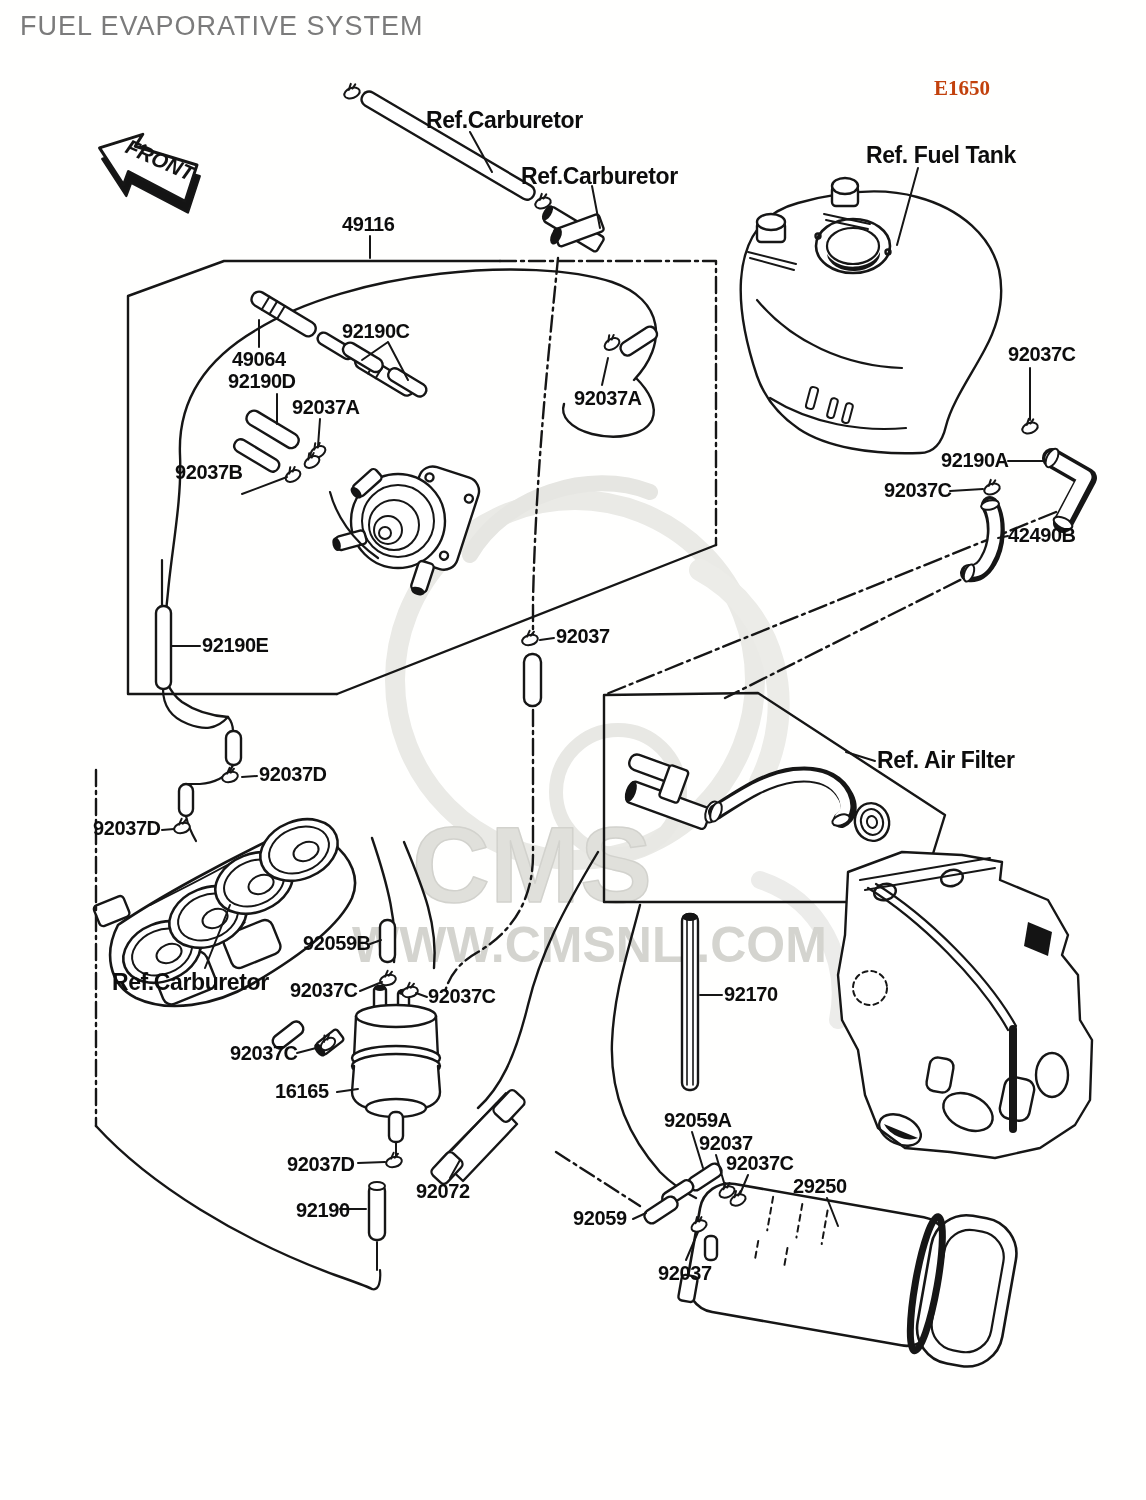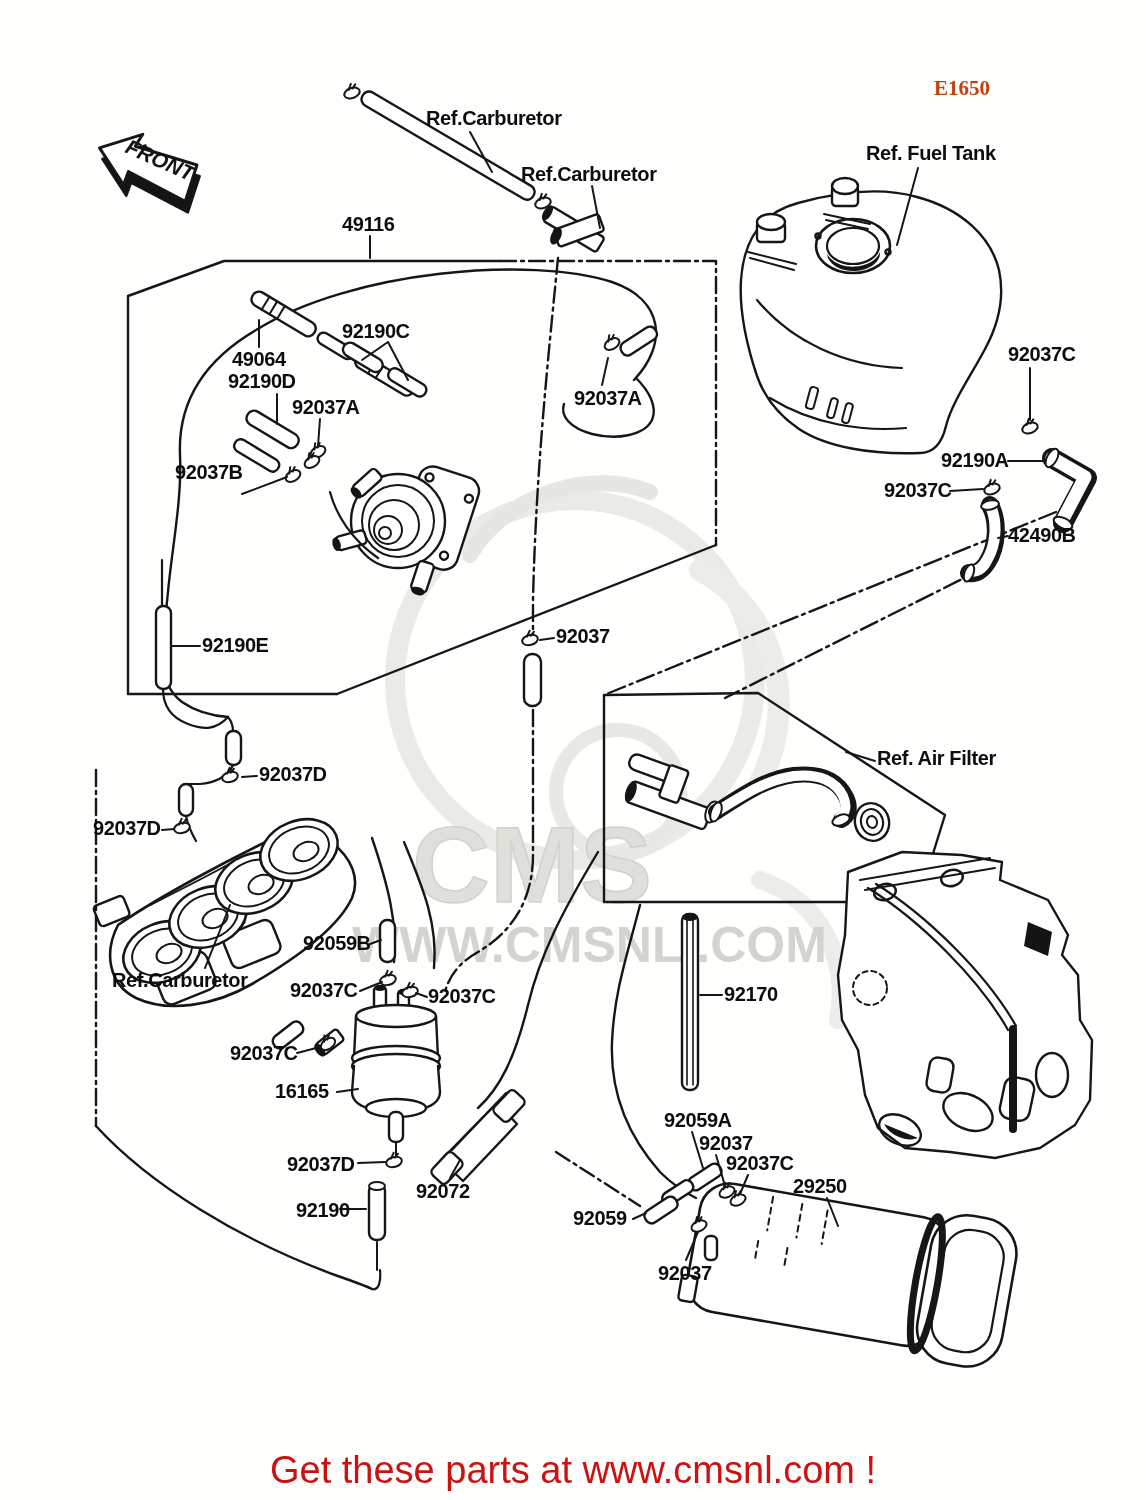--- a/index.html
+++ b/index.html
@@ -1,21 +1,21 @@
 <!DOCTYPE html>
 <html><head>
 <meta charset="utf-8">
 <style>
   html,body{margin:0;padding:0;background:#ffffff;}
   #stage{position:relative;width:1146px;height:1500px;background:#fffffe;overflow:hidden;
          font-family:"Liberation Sans",sans-serif;}
   #art{position:absolute;left:0;top:0;}
   .lbl{position:absolute;font:700 20px "Liberation Sans",sans-serif;color:#0d0d0d;
        letter-spacing:-0.4px;white-space:nowrap;z-index:5;}
-  .ref{font-size:20px;}
+  .ref{font-size:23px;}
   .title{position:absolute;left:20px;top:11px;font:400 27px "Liberation Sans",sans-serif;
          color:#7b7b7b;letter-spacing:1px;z-index:5;}
   .code{position:absolute;left:934px;top:76px;font:700 21px "Liberation Serif",serif;
         color:#c2410c;z-index:5;}
   .footer{position:absolute;left:0;top:1449px;width:100%;text-align:center;
           font:400 38px "Liberation Sans",sans-serif;color:#cc1111;z-index:5;}
 </style>
 </head>
 <body>
 
@@ -443,20 +443,21 @@
       <path d="M 450,1178 L 460,1160"></path>
       <path d="M 340,1209 L 366,1209"></path>
       <path d="M 633,1219 L 646,1213"></path>
       <path d="M 686,1260 L 698,1232"></path>
     </g>
   </g>
 
   <text x="0" y="0" transform="translate(124,152) rotate(24)" font-family="Liberation Sans,sans-serif" font-weight="900" font-style="italic" font-size="21" fill="#141414">FRONT</text>
 </svg>
 
+  <div class="title">FUEL EVAPORATIVE SYSTEM</div>
   <div class="code">E1650</div>
 
   <div class="lbl ref" style="left:426px;top:107px">Ref.Carburetor</div>
   <div class="lbl ref" style="left:521px;top:163px">Ref.Carburetor</div>
   <div class="lbl ref" style="left:866px;top:142px">Ref. Fuel Tank</div>
   <div class="lbl" style="left:342px;top:213px">49116</div>
   <div class="lbl" style="left:342px;top:320px">92190C</div>
   <div class="lbl" style="left:232px;top:348px">49064</div>
   <div class="lbl" style="left:228px;top:370px">92190D</div>
   <div class="lbl" style="left:292px;top:396px">92037A</div>
@@ -481,14 +482,13 @@
   <div class="lbl" style="left:664px;top:1109px">92059A</div>
   <div class="lbl" style="left:699px;top:1132px">92037</div>
   <div class="lbl" style="left:726px;top:1152px">92037C</div>
   <div class="lbl" style="left:793px;top:1175px">29250</div>
   <div class="lbl" style="left:287px;top:1153px">92037D</div>
   <div class="lbl" style="left:416px;top:1180px">92072</div>
   <div class="lbl" style="left:296px;top:1199px">92190</div>
   <div class="lbl" style="left:573px;top:1207px">92059</div>
   <div class="lbl" style="left:658px;top:1262px">92037</div>
 
-  <div class="footer">Get these parts at www.cmsnl.com !</div>
 </div>
 
 </body></html>

